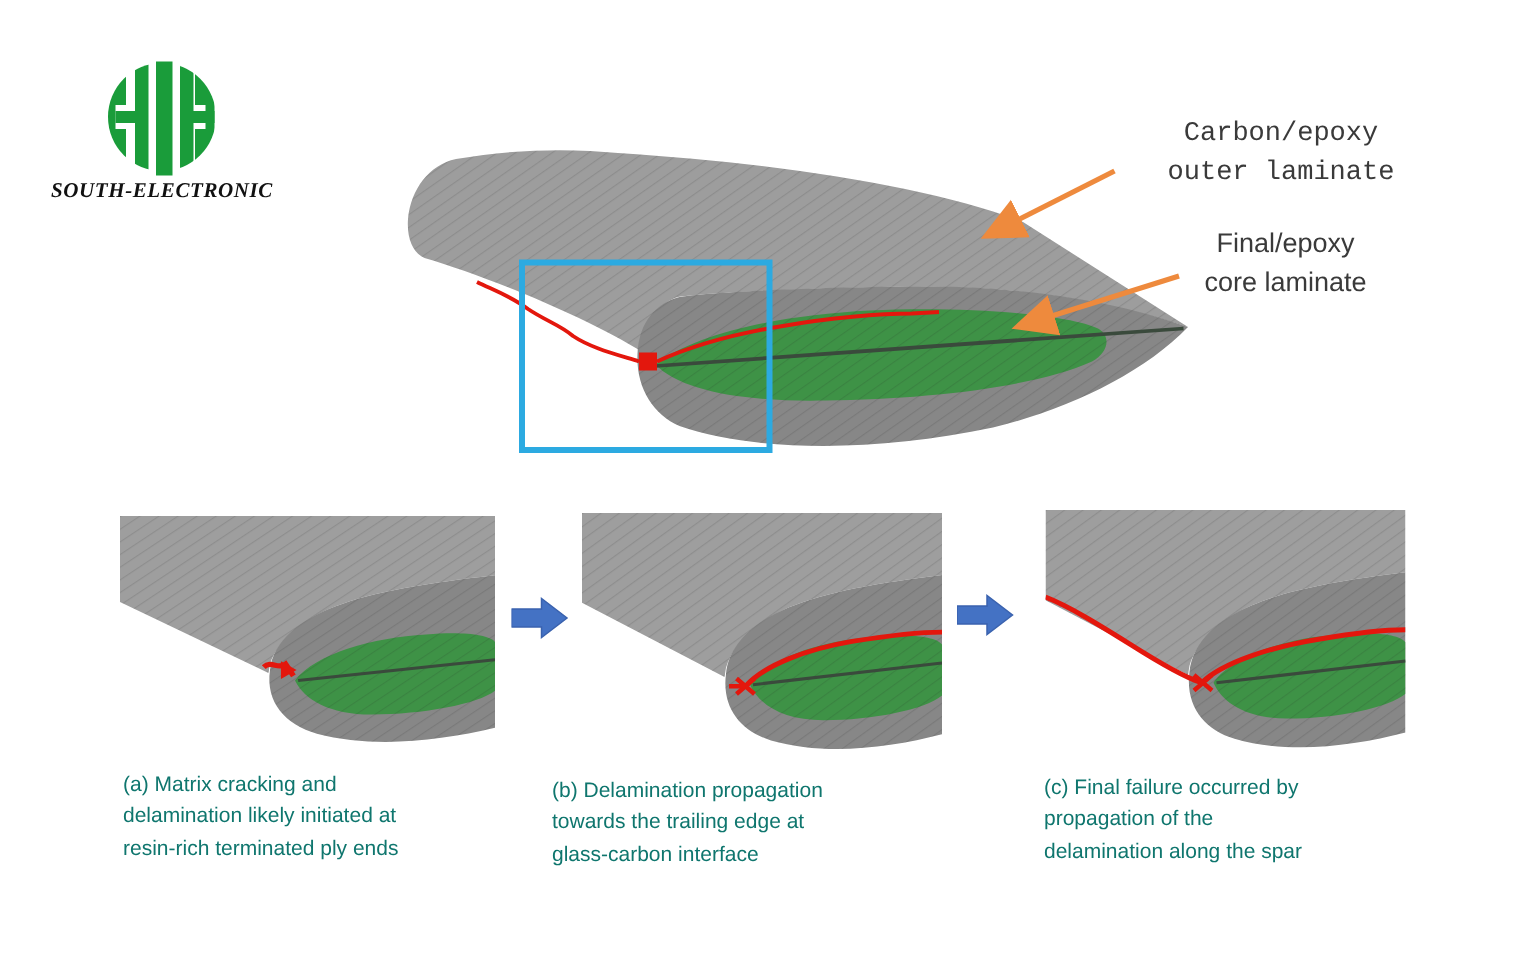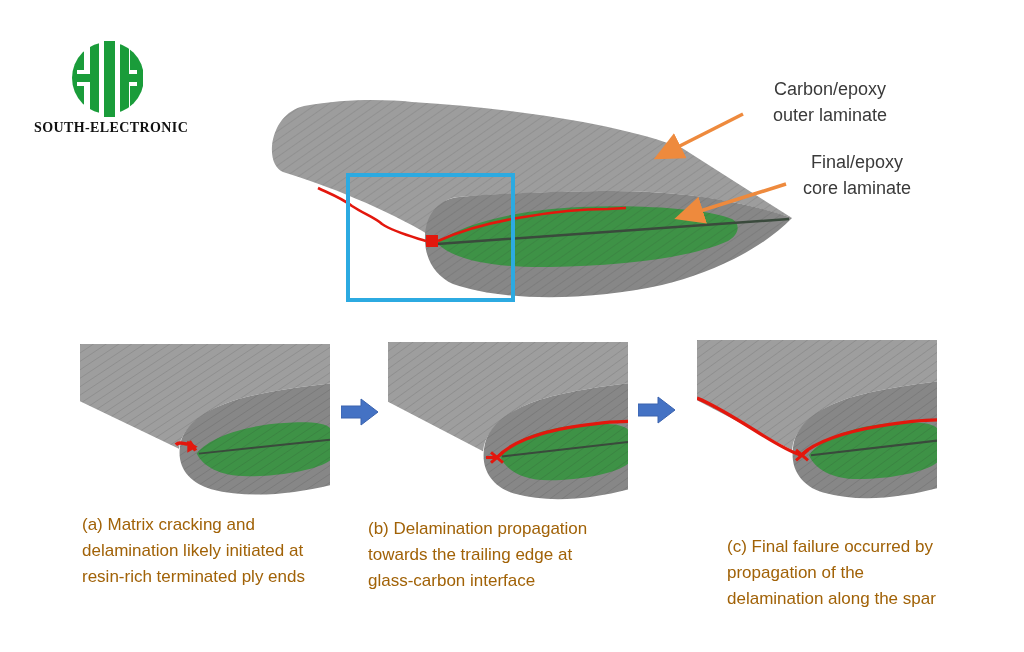--- a/index.html
+++ b/index.html
@@ -1,23 +1,23 @@
 <!DOCTYPE html>
 <html><head>
 <meta charset="utf-8">
 <style>
   html,body{margin:0;padding:0;background:#ffffff;}
   .canvas{position:relative;width:1024px;height:652px;background:#ffffff;overflow:hidden;
           font-family:"Liberation Sans", sans-serif;}
   .abs{position:absolute;}
   .logo-text{font-family:"Liberation Serif", serif;font-weight:bold;font-size:14px;
-             letter-spacing:0.4px;color:#111;white-space:nowrap;}
+             letter-spacing:0.4px;color:#111;white-space:nowrap;font-style:italic;}
   .anno-label{font-size:18px;line-height:1.45;color:#3a3a3a;text-align:center;
               white-space:pre-line;font-weight:400;}
-  .caption{font-size:17px;line-height:1.52;color:#a16207;white-space:pre-line;}
+  .caption{font-size:14px;line-height:1.52;color:#0f766e;white-space:pre-line;}
   svg{display:block;}
 </style>
 </head>
 <body>
 
 <div class="canvas">
 
   <div class="abs" style="left:66px;top:40px;width:150px;">
     <svg width="82" height="78" viewBox="0 0 82 78">
       <defs>
@@ -93,21 +93,21 @@
     <path d="M 78,108 C 88,113 100,117 112,126 C 124,134 134,137 142,144 C 154,152 170,156 186,161" stroke="#e3170d" stroke-width="2.6" fill="none"></path>
     <path d="M 198,161 C 222,150 252,142 284,137 C 312,132 346,129 368,129 L 386,128" stroke="#e3170d" stroke-width="2.6" fill="none"></path>
     <rect x="186" y="155" width="12" height="12" fill="#e3170d"></rect>
 
     <rect x="108" y="95" width="165" height="125" fill="none" stroke="#2caae1" stroke-width="4"></rect>
 
     <path d="M 503,34 L 420,76" stroke="#ee8a3d" stroke-width="3.5" fill="none" marker-end="url(#oarrow)"></path>
     <path d="M 546,104 L 441,137" stroke="#ee8a3d" stroke-width="3.5" fill="none" marker-end="url(#oarrow)"></path>
   </svg>
 
-  <div class="abs anno-label" style="left:748px;top:76px;width:164px;">Carbon/epoxy
+  <div class="abs anno-label" style="left:772px;top:76px;width:164px;font-family:Liberation Mono, monospace;">Carbon/epoxy
 outer laminate</div>
   <div class="abs anno-label" style="left:782px;top:149px;width:150px;">Final/epoxy
 core laminate</div>
 
   <svg class="abs" style="left:80px;top:344px;" width="250" height="158" viewBox="0 0 240 160" preserveAspectRatio="none">
     <path d="M 0,0 H 240 V 40 C 198,45 162,51 138,61 C 117,70 101,84 96,100 L 95,106 L 0,58 Z" fill="#9e9e9e"></path>
     <path d="M 0,0 H 240 V 40 C 198,45 162,51 138,61 C 117,70 101,84 96,100 L 95,106 L 0,58 Z" fill="url(#hatch)"></path>
     <path d="M 240,40 C 198,45 162,51 138,61 C 116,70 98,84 96,104 C 93,126 106,141 126,147 C 162,157 204,152 240,143 Z" fill="#878787"></path>
     <path d="M 240,40 C 198,45 162,51 138,61 C 116,70 98,84 96,104 C 93,126 106,141 126,147 C 162,157 204,152 240,143 Z" fill="url(#hatch)"></path>
     <path d="M 112,111 C 125,93 162,82 196,80 C 219,78 236,80 240,85 L 240,118 C 229,127 194,134 161,134 C 134,134 118,124 112,111 Z" fill="#3e9246"></path>
@@ -150,17 +150,17 @@
              C 118,98 150,88 182,83 C 207,79 228,77 240,77" stroke="#e3170d" stroke-width="3.2" fill="none"></path>
     <path d="M 99,106 L 111,116 M 111,106 L 99,116" stroke="#e3170d" stroke-width="3" fill="none"></path>
   </svg>
 
   <div class="abs caption" style="left:82px;top:512px;width:250px;">(a) Matrix cracking and
 delamination likely initiated at
 resin-rich terminated ply ends</div>
   <div class="abs caption" style="left:368px;top:516px;width:265px;">(b) Delamination propagation
 towards the trailing edge at
 glass-carbon interface</div>
-  <div class="abs caption" style="left:696px;top:534px;width:268px;margin-left:31px;">(c) Final failure occurred by
+  <div class="abs caption" style="left:696px;top:514px;width:268px;">(c) Final failure occurred by
 propagation of the
 delamination along the spar</div>
 
 </div>
 
 </body></html>

